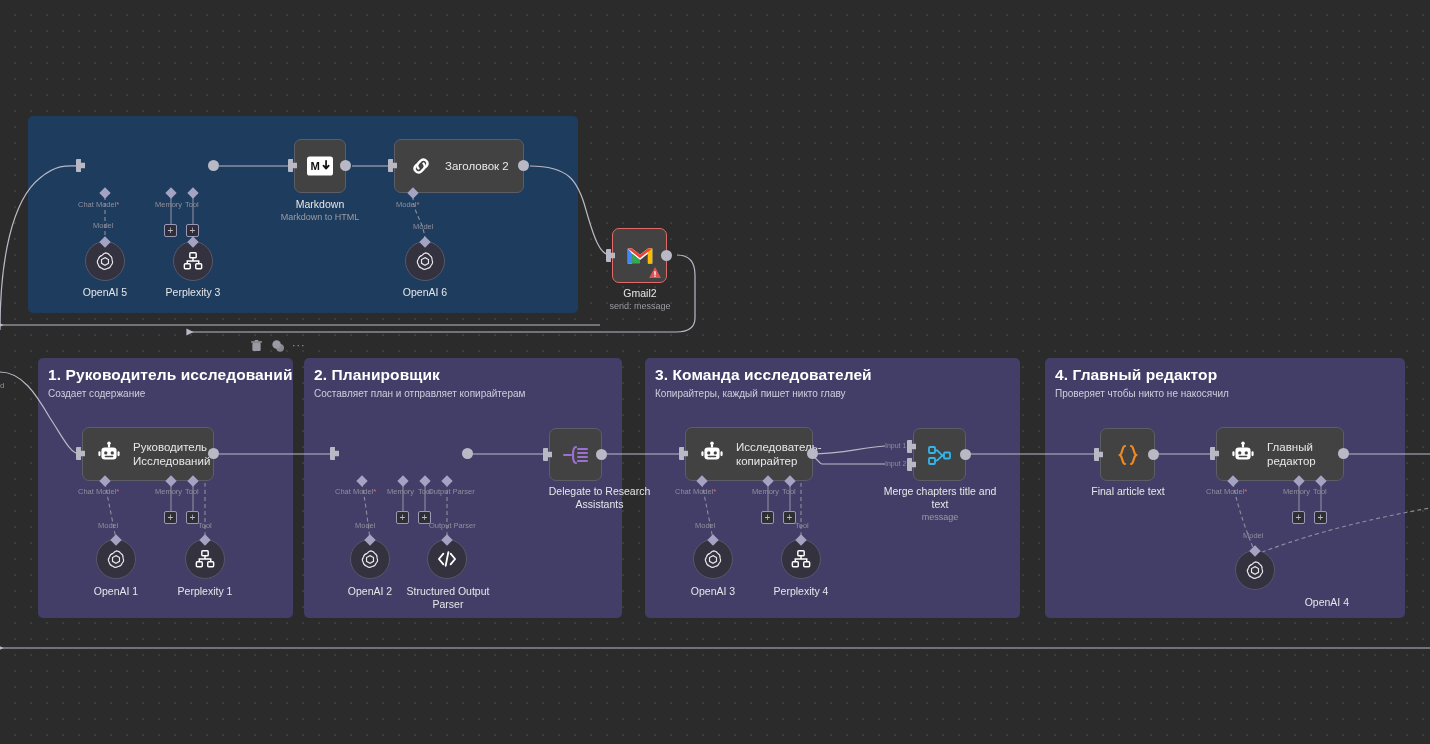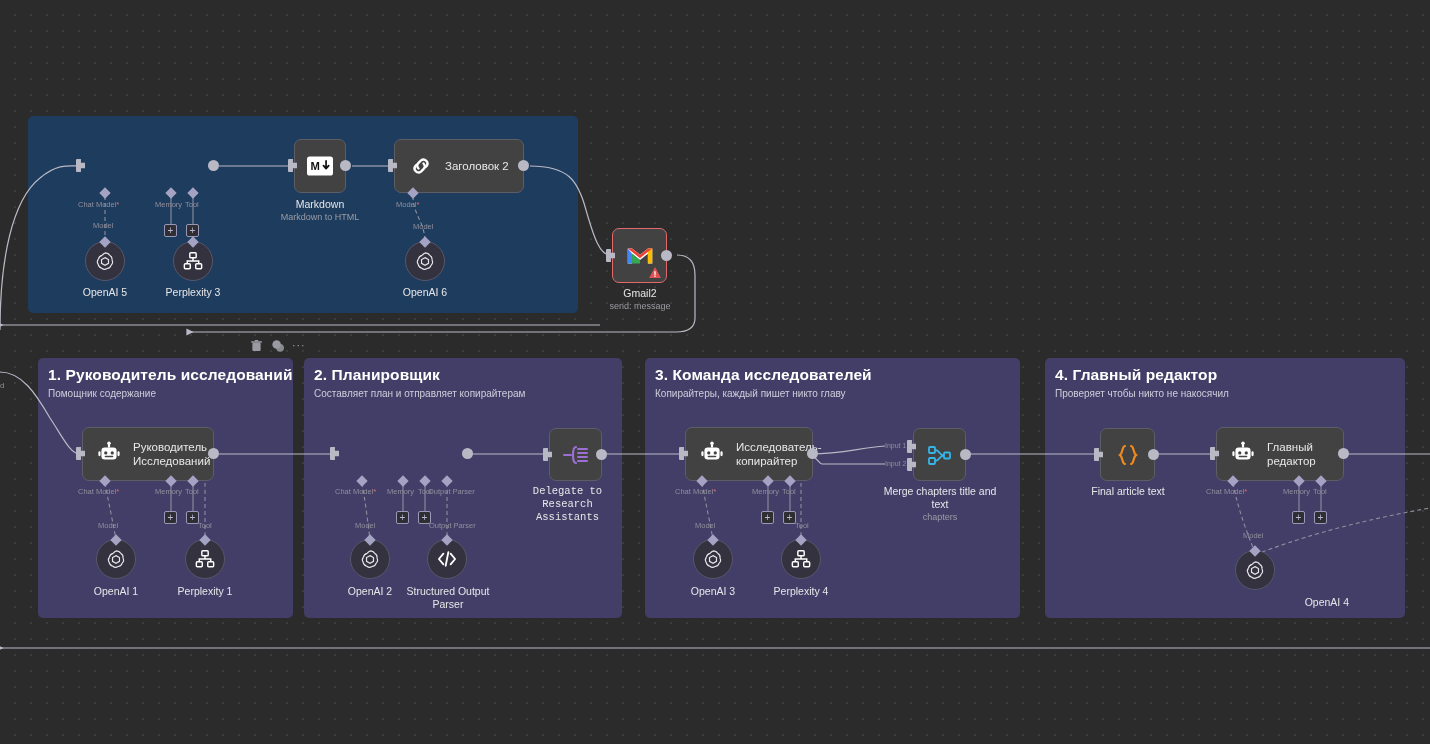--- a/index.html
+++ b/index.html
@@ -121,21 +121,21 @@
 </style>
 </head>
 <body>
 
 <div id="canvas">
 
   <div class="group blue" style="left:28px; top:116px; width:550px; height:197px;"></div>
 
   <div class="group purple" style="left:38px; top:358px; width:255px; height:260px;">
     <div class="g-title">1. Руководитель исследований</div>
-    <div class="g-sub">Помощник содержание</div>
+    <div class="g-sub">Создает содержание</div>
   </div>
 
   <div class="group purple" style="left:304px; top:358px; width:318px; height:260px;">
     <div class="g-title">2. Планировщик</div>
     <div class="g-sub">Составляет план и отправляет копирайтерам</div>
   </div>
 
   <div class="group purple" style="left:645px; top:358px; width:375px; height:260px;">
     <div class="g-title">3. Команда исследователей</div>
     <div class="g-sub">Копирайтеры, каждый пишет никто главу</div>
@@ -443,21 +443,21 @@
     <span class="n-ico">
       <svg width="28" height="24" viewBox="0 0 28 24" fill="none" stroke="#9b6fd4" stroke-width="2" stroke-linecap="round">
         <path d="M2,12 L9,12"></path>
         <path d="M14,4 C10,4 10,20 14,20" stroke-width="2.2"></path>
         <path d="M16,6 L25,6 M16,10 L25,10 M16,14 L25,14 M16,18 L25,18"></path>
       </svg>
     </span>
   </div>
   <div class="port-in" style="left:543px; top:448px;"></div>
   <div class="port-out" style="left:596px; top:449px;"></div>
-  <div class="cap" style="left:510px; top:485px; width:115px;font-family:Liberation Mono, monospace;">
+  <div class="cap" style="left:542px; top:485px; width:115px;">
     <span>Delegate to Research</span><br>
     <span>Assistants</span>
   </div>
 
   <div class="node" style="left:685px; top:427px; width:128px; height:54px;">
     <span class="n-ico">
       <svg width="26" height="26" viewBox="0 0 24 24" fill="#fff">
         <rect x="5" y="6" width="14" height="11" rx="3"></rect>
         <rect x="11" y="2.5" width="2" height="3.5"></rect>
           <circle cx="12" cy="2" r="1.6"></circle>
@@ -521,21 +521,21 @@
     </span>
   </div>
   <div class="port-in" style="left:907px; top:440px;"></div>
   <div class="port-in" style="left:907px; top:458px;"></div>
   <div class="port-out" style="left:960px; top:449px;"></div>
   <div class="ptag" style="left:885px; top:442px; font-size:7px;">Input 1</div>
   <div class="ptag" style="left:885px; top:460px; font-size:7px;">Input 2</div>
   <div class="cap" style="left:876px; top:485px; width:128px;">
     <span>Merge chapters title and</span><br>
     <span>text</span>
-    <span class="sub">chapters</span>
+    <span class="sub">message</span>
   </div>
 
   <div class="node square" style="left:1100px; top:428px; width:55px; height:53px;">
     <span class="n-ico">
       <svg width="26" height="26" viewBox="0 0 26 26" fill="none" stroke="#f08a1e" stroke-width="2.2" stroke-linecap="round">
         <path d="M10,4 C7,4 8,11 5,13 C8,15 7,22 10,22"></path>
         <path d="M16,4 C19,4 18,11 21,13 C18,15 19,22 16,22"></path>
       </svg>
     </span>
   </div>

